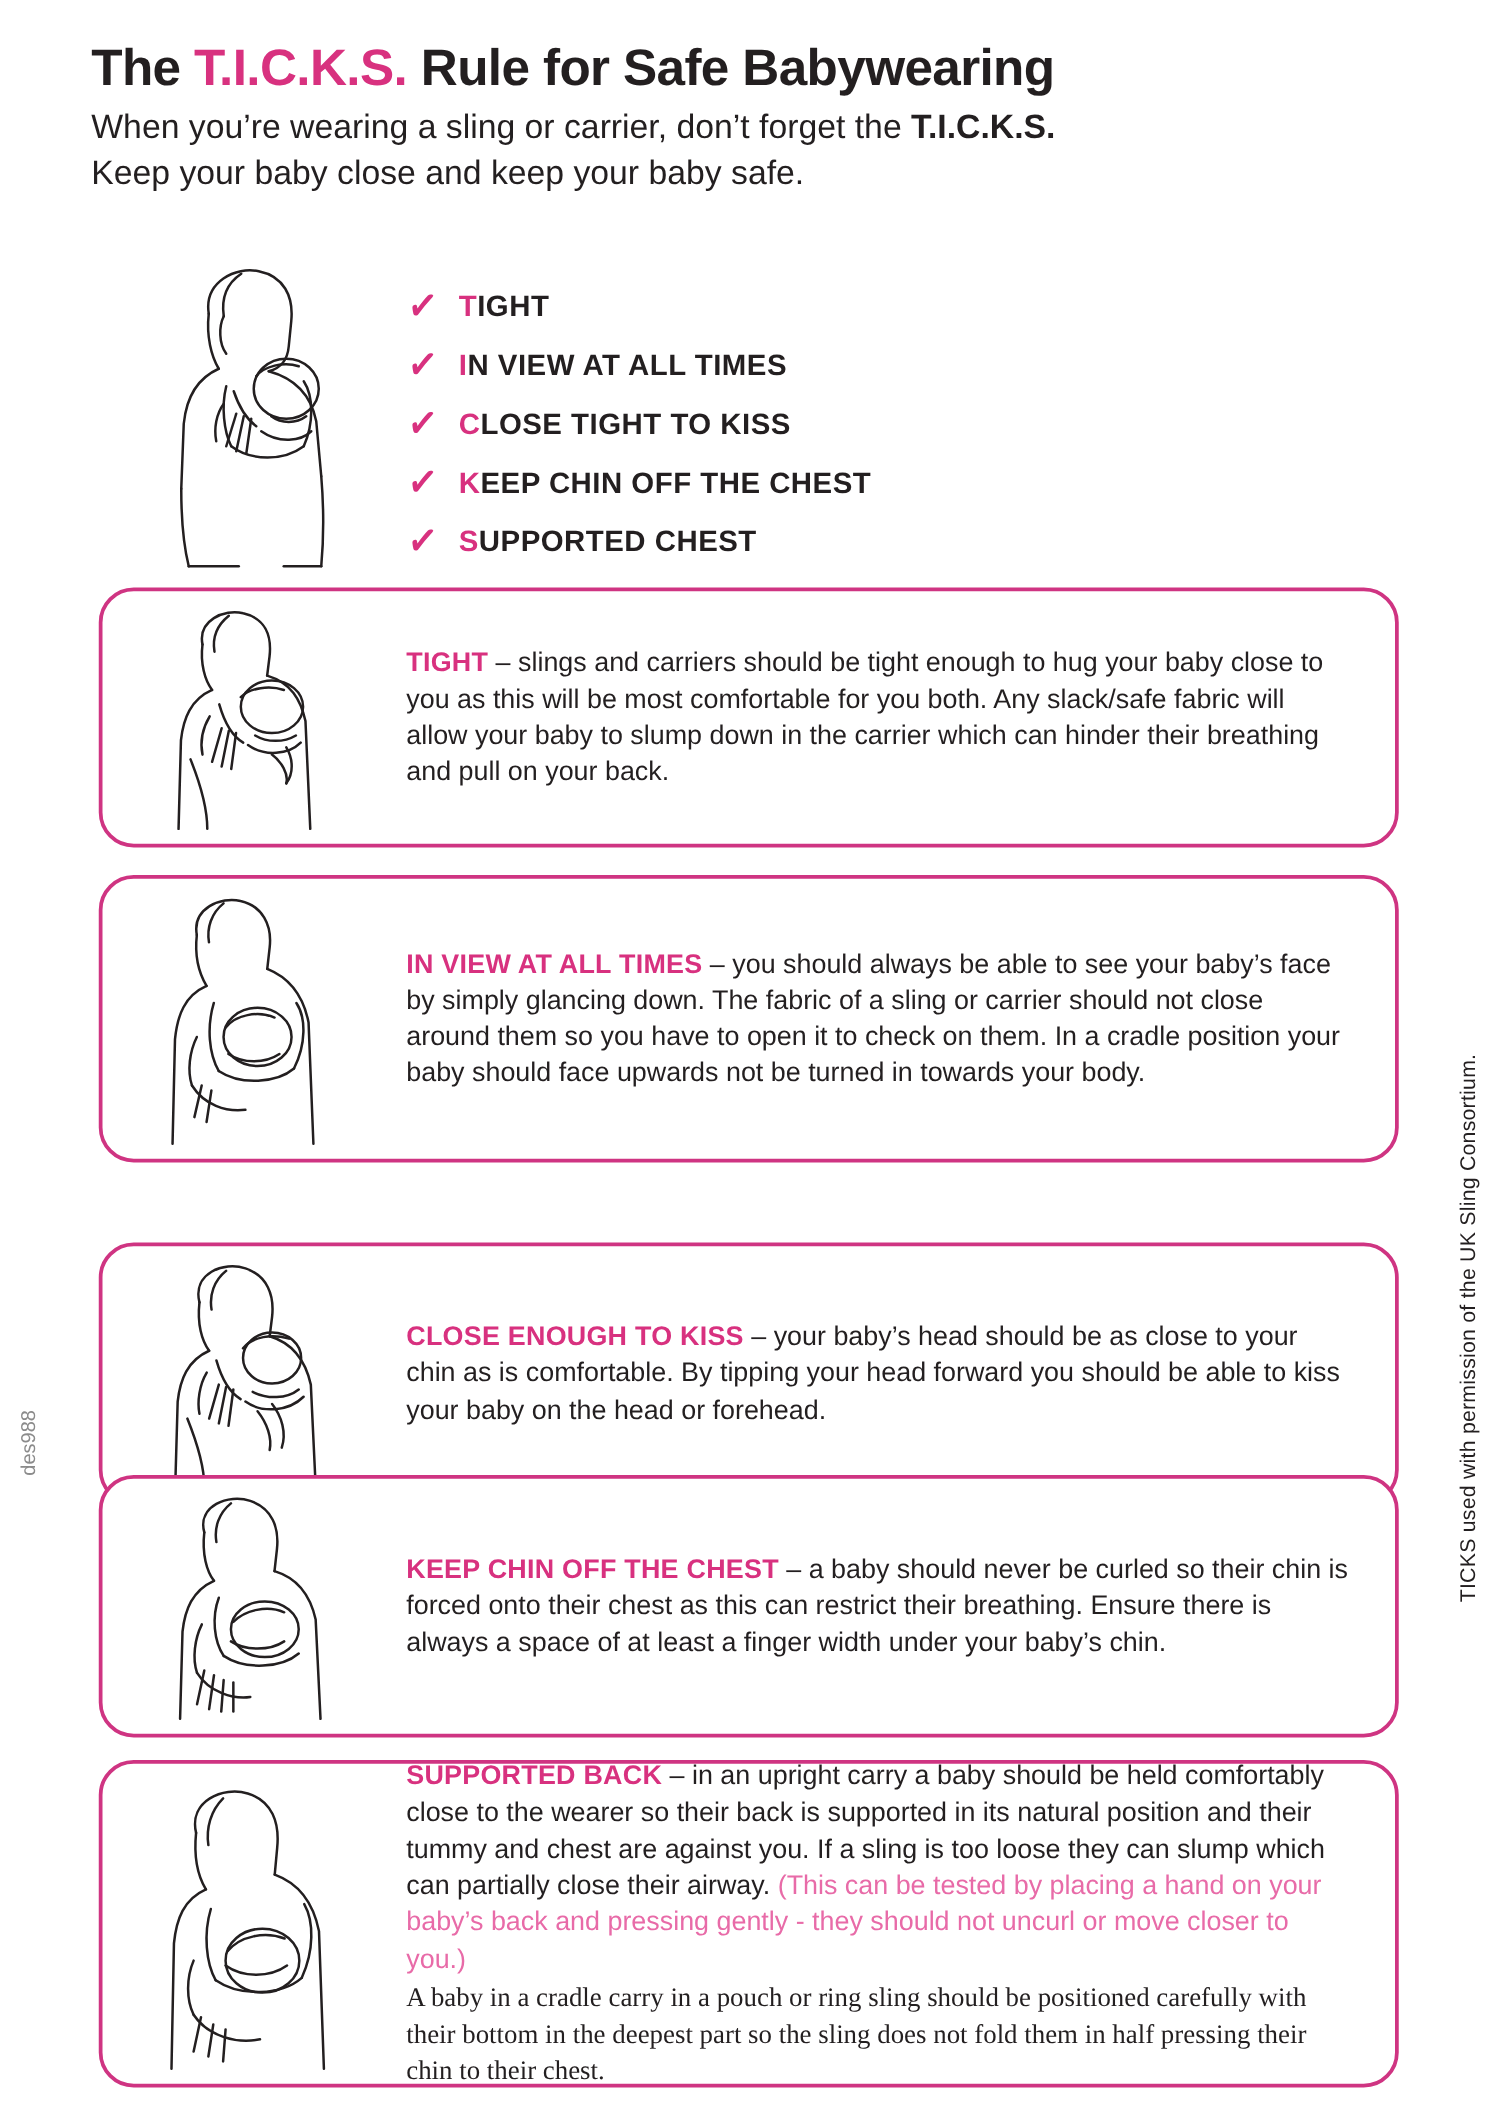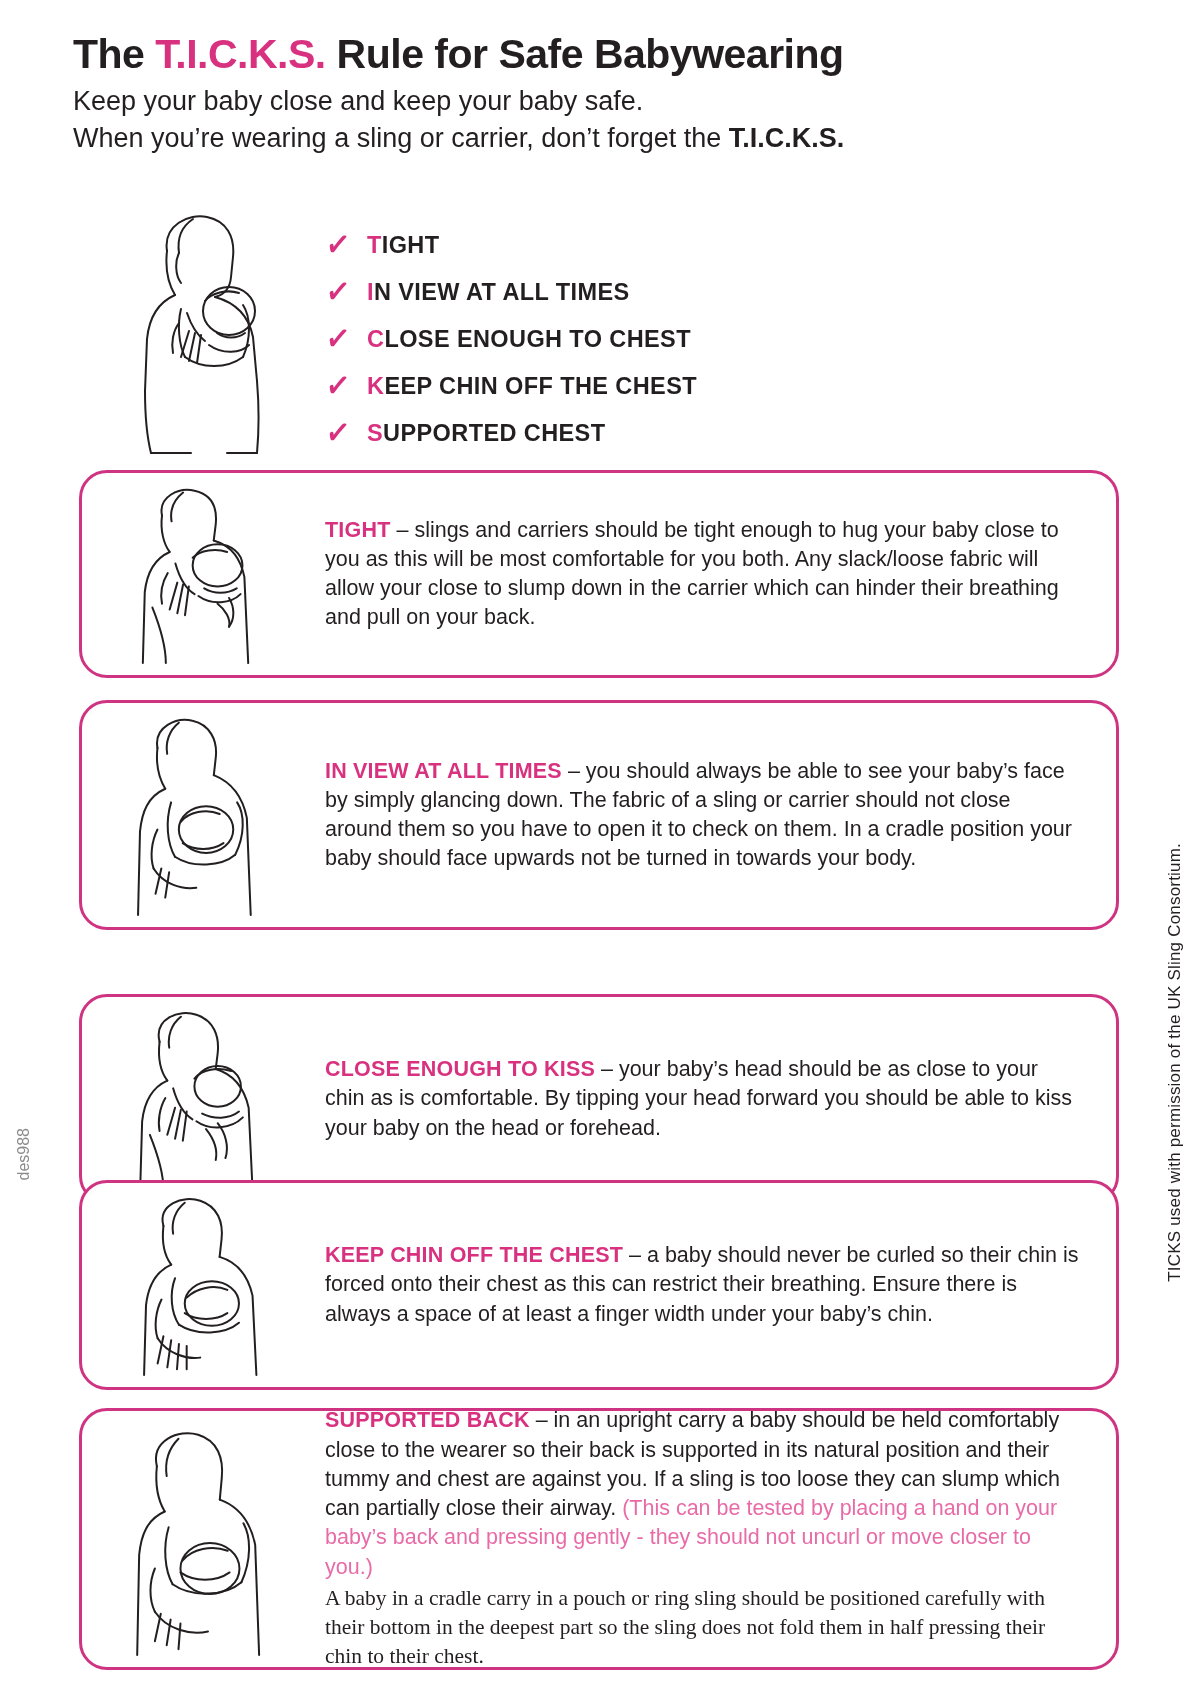--- a/index.html
+++ b/index.html
@@ -176,22 +176,22 @@
     vector-effect: non-scaling-stroke;
   }
 </style>
 </head>
 <body>
 
 <div class="page">
 
   <div class="header">
     <h1 class="title"><span>The </span><span class="pink">T.I.C.K.S.</span><span> Rule for Safe Babywearing</span></h1>
+    <p class="subtitle"><span>When you’re wearing a sling or carrier, don’t forget the </span><b>T.I.C.K.S.</b></p>
     <p class="subtitle">Keep your baby close and keep your baby safe.</p>
-    <p class="subtitle"><span>When you’re wearing a sling or carrier, don’t forget the </span><b>T.I.C.K.S.</b></p>
   </div>
 
   <div class="hero-figure">
     <svg class="fig" viewBox="0 0 180 250">
       <path d="M36 46 C32 20 58 8 76 12 C96 16 104 32 102 52 L100 72 C99 84 92 90 84 92"></path>
       <path d="M36 46 C34 64 38 80 44 90"></path>
       <path d="M62 14 C50 22 46 34 48 48"></path>
       <path d="M48 48 C44 56 44 70 50 78"></path>
       <path d="M44 90 C26 98 18 114 16 134 L14 186"></path>
       <path d="M84 92 C106 98 118 112 122 132 L126 176"></path>
@@ -218,21 +218,21 @@
     <div class="check-row">
       <span class="tick">✓</span>
       <span class="check-text"><span class="lead">T</span><span>IGHT</span></span>
     </div>
     <div class="check-row">
       <span class="tick">✓</span>
       <span class="check-text"><span class="lead">I</span><span>N VIEW AT ALL TIMES</span></span>
     </div>
     <div class="check-row">
       <span class="tick">✓</span>
-      <span class="check-text"><span class="lead">C</span><span>LOSE ENOUGH TO CHEST</span></span>
+      <span class="check-text"><span class="lead">C</span><span>LOSE TIGHT TO KISS</span></span>
     </div>
     <div class="check-row">
       <span class="tick">✓</span>
       <span class="check-text"><span class="lead">K</span><span>EEP CHIN OFF THE CHEST</span></span>
     </div>
     <div class="check-row">
       <span class="tick">✓</span>
       <span class="check-text"><span class="lead">S</span><span>UPPORTED CHEST</span></span>
     </div>
   </div>
@@ -254,21 +254,21 @@
         <path d="M66 94 C60 104 58 116 60 126"></path>
         <path d="M98 118 C112 128 132 126 142 116"></path>
         <path d="M104 110 C114 116 128 116 138 110"></path>
         <path d="M130 120 C136 130 136 142 130 150"></path>
         <path d="M118 126 C126 132 132 142 130 150"></path>
         <path d="M50 130 C58 150 64 170 64 188"></path>
       </svg>
     </div>
     <div class="card-body">
       <div class="card-text">
-        <span class="lbl">TIGHT</span><span> – slings and carriers should be tight enough to hug your baby close to you as this will be most comfortable for you both. Any slack/loose fabric will allow your close to slump down in the carrier which can hinder their breathing and pull on your back.</span>
+        <span class="lbl">TIGHT</span><span> – slings and carriers should be tight enough to hug your baby close to you as this will be most comfortable for you both. Any slack/safe fabric will allow your baby to slump down in the carrier which can hinder their breathing and pull on your back.</span>
       </div>
     </div>
   </div>
 
   <div class="card" style="top:700px; height:230px;">
     <div class="card-figure">
       <svg class="fig" viewBox="0 0 215 210">
         <path d="M56 36 C52 14 76 4 92 8 C110 12 118 28 116 46 L114 64"></path>
         <path d="M56 36 C54 54 58 68 64 78"></path>
         <path d="M78 10 C68 18 64 30 66 42"></path>

